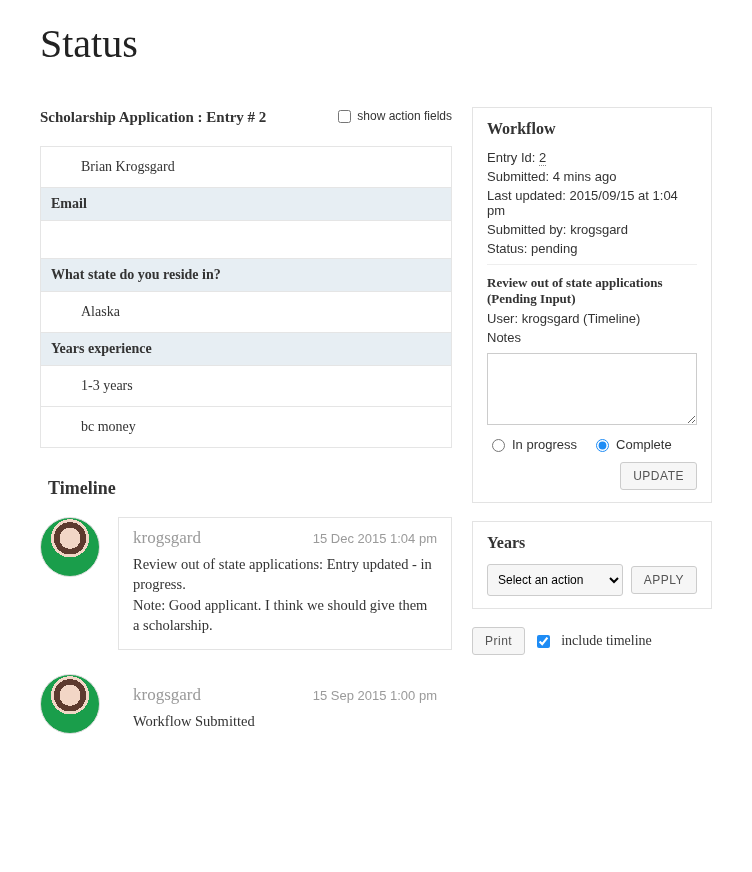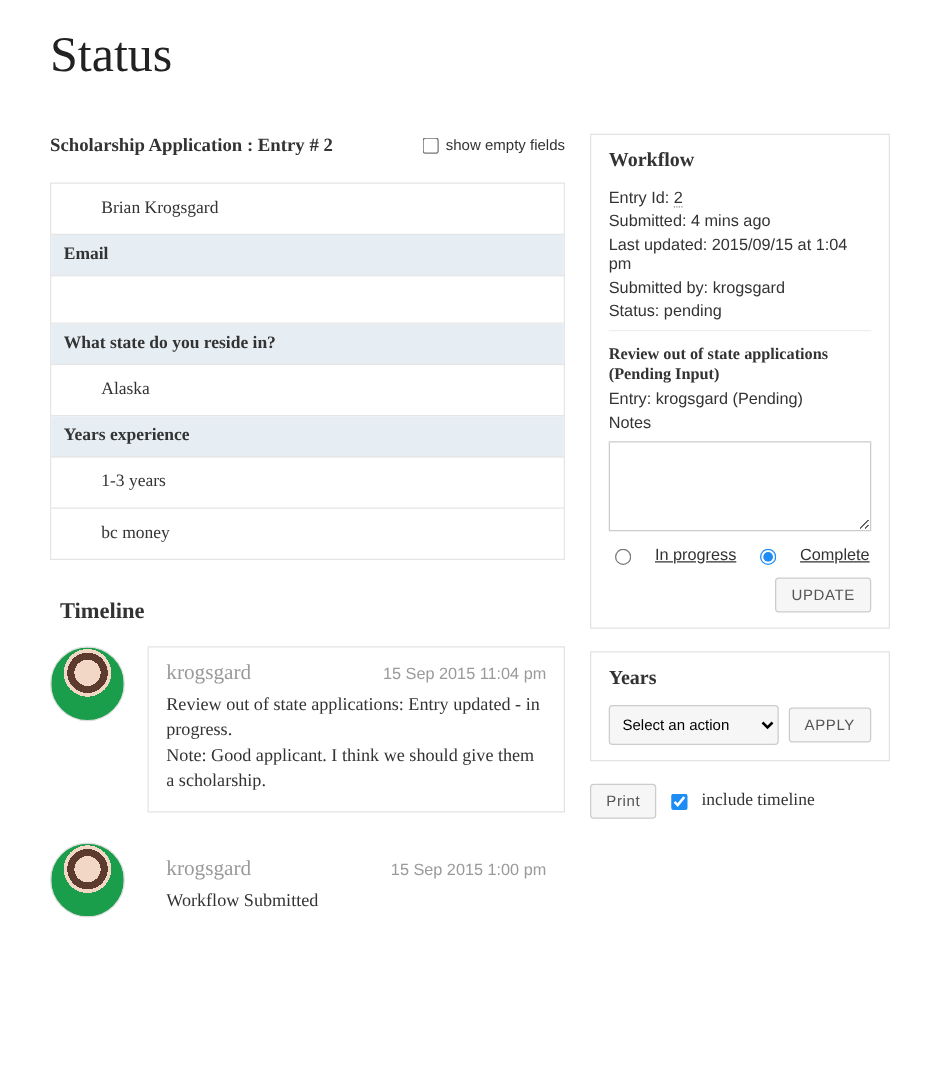--- a/index.html
+++ b/index.html
@@ -127,21 +127,21 @@
   textarea.notes {
     width: 100%;
     height: 72px;
     resize: both;
     font-family: Arial, sans-serif;
     font-size: 12px;
     border: 1px solid #ccc;
     margin: 4px 0 8px 0;
   }
   .radio-row { display: flex; gap: 14px; align-items: center; margin-bottom: 10px; }
-  .radio-row label { display:flex; gap:16px;text-decoration:underline; }
+  .radio-row label { display:flex; align-items:center; gap:4px; }
   .radio-row input[type=radio]{ accent-color:#1e8cf5; }
   .btn {
     font-family: Arial, sans-serif;
     font-size: 12px;
     font-weight: normal;
     letter-spacing: 0.5px;
     color: #555;
     background: #f6f6f6;
     border: 1px solid #ccc;
     border-radius: 3px;
@@ -173,21 +173,21 @@
 
 <h1 class="page-title">Status</h1>
 
 <div class="columns">
   <div class="left">
 
     <div class="entry-header">
       <div class="entry-title">Scholarship Application : Entry # 2</div>
       <label class="empty-toggle">
         <input type="checkbox" style="">
-        <span>show empty fields</span>
+        <span>show action fields</span>
       </label>
     </div>
 
     <div class="fields">
       <div class="field-value">Brian Krogsgard</div>
 
       <div class="field-label">Email</div>
       <div class="field-value"></div>
 
       <div class="field-label">What state do you reside in?</div>
@@ -199,21 +199,21 @@
       <div class="field-value">bc money</div>
     </div>
 
     <div class="timeline-heading">Timeline</div>
 
     <div class="timeline-item">
       <div class="avatar"></div>
       <div class="tl-card">
         <div class="tl-head">
           <span class="tl-user">krogsgard</span>
-          <span class="tl-date">15 Sep 2015 11:04 pm</span>
+          <span class="tl-date">15 Dec 2015 1:04 pm</span>
         </div>
         <div class="tl-body">Review out of state applications: Entry updated - in progress.
 Note: Good applicant. I think we should give them a scholarship.</div>
       </div>
     </div>
 
     <div class="timeline-item">
       <div class="avatar"></div>
       <div class="tl-card noborder">
         <div class="tl-head">
@@ -246,21 +246,21 @@
       <div class="meta-line">
         <span>Submitted by:</span>
         <span>krogsgard</span>
       </div>
       <div class="meta-line">
         <span>Status:</span>
         <span>pending</span>
       </div>
 
       <div class="subhead">Review out of state applications (Pending Input)</div>
-      <div class="meta-line">Entry: krogsgard (Pending)</div>
+      <div class="meta-line">User: krogsgard (Timeline)</div>
       <div class="meta-line">Notes</div>
       <textarea class="notes" style=""></textarea>
 
       <div class="radio-row">
         <label>
           <input type="radio" name="wfstat" style="">
           <span>In progress</span>
         </label>
         <label>
           <input type="radio" name="wfstat" checked="" style="">

